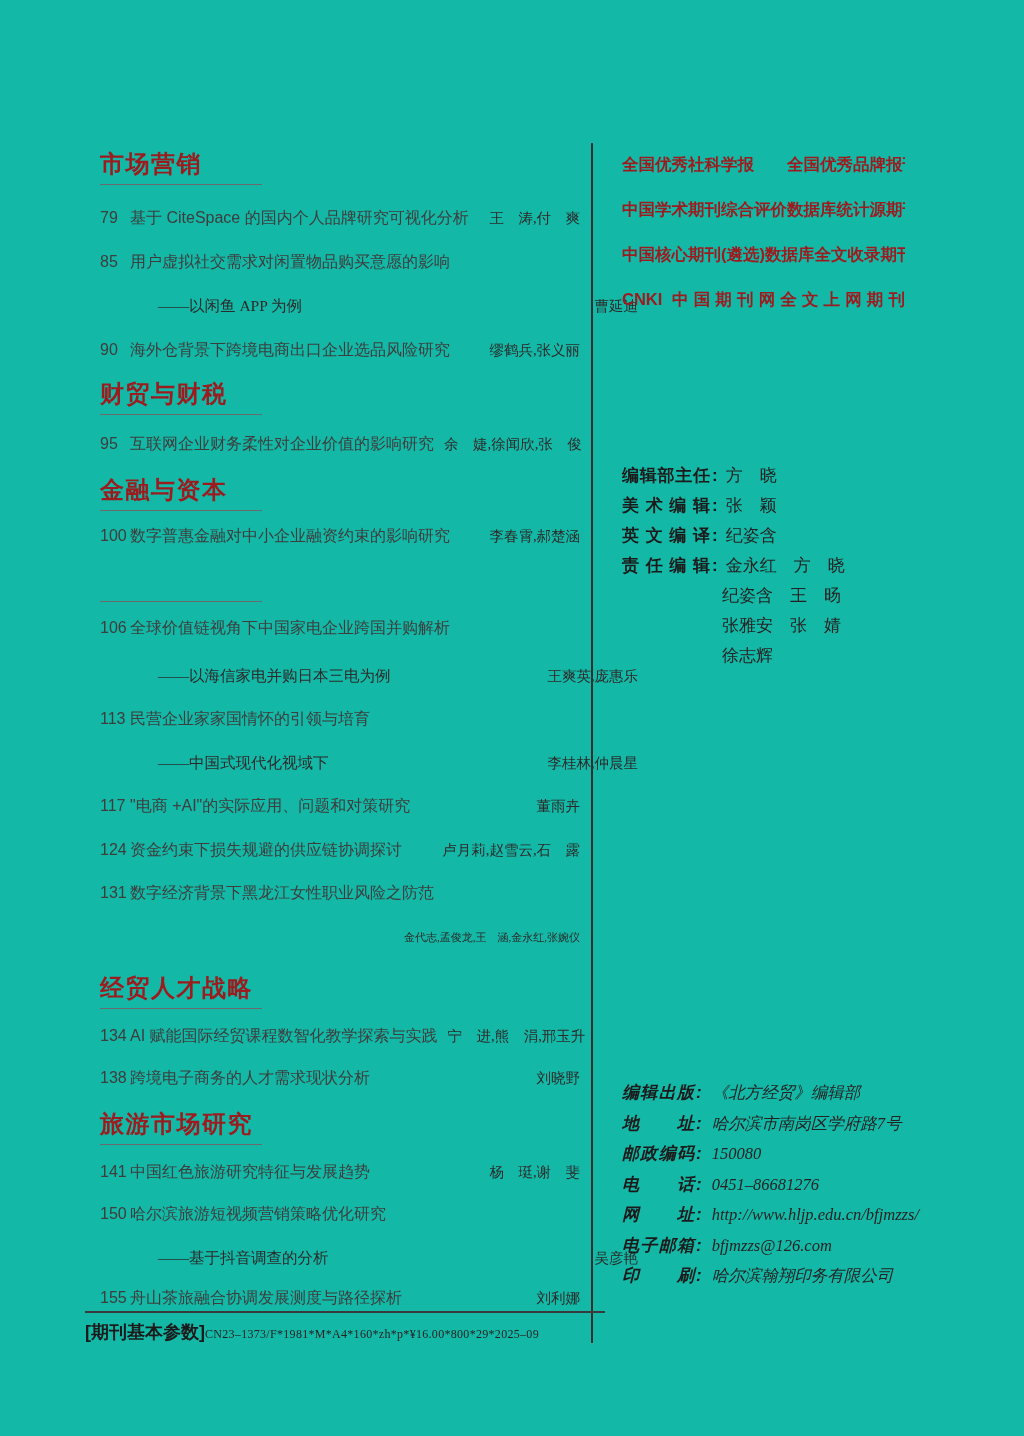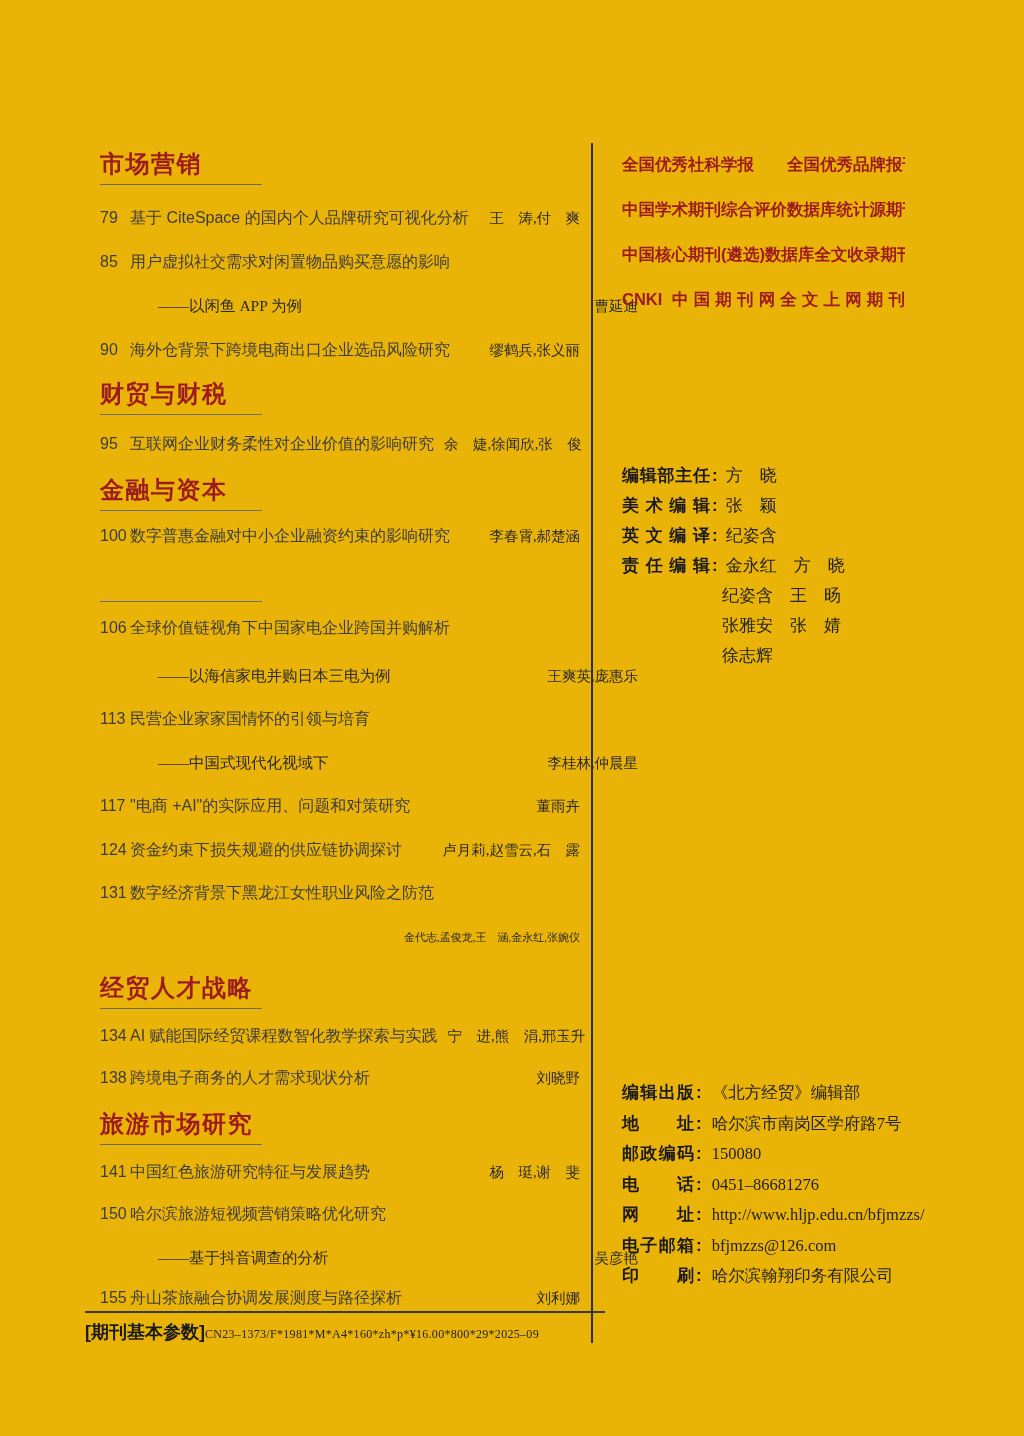--- a/index.html
+++ b/index.html
@@ -1,21 +1,21 @@
 <!DOCTYPE html>
 <html><head>
 <meta charset="utf-8">
 <style>
   html,body{margin:0;padding:0;}
   body{
     width:1024px;height:1436px;position:relative;background:#fbfbf9;
     font-family:"Liberation Sans",sans-serif;
     -webkit-font-smoothing:antialiased;
   }
-  .page{position:absolute;inset:0;background:#eab308;overflow:hidden;}
+  .page{position:absolute;inset:0;background:#14b8a6;overflow:hidden;}
 
   
   .col-left{position:absolute;left:100px;top:0;width:480px;height:1436px;}
   .lrow{position:absolute;left:0;width:480px;}
   .sec-title{
     font-size:24px;font-weight:bold;color:#9c1b1e;
     letter-spacing:1.5px;line-height:28px;white-space:nowrap;
   }
   .sec-line{position:absolute;left:0;width:162px;height:0;border-top:1.5px solid #6b6b6b;}
   .entry{display:flex;align-items:center;height:24px;line-height:22px;}
@@ -42,21 +42,21 @@
   }
   .staff{position:absolute;top:461px;left:0;width:283px;}
   .srow{display:flex;height:30px;line-height:30px;font-size:17px;white-space:nowrap;}
   .slabel{width:88px;flex:none;font-weight:bold;color:#1a1a1a;
     text-align:justify;text-align-last:justify;}
   .scolon{font-weight:bold;color:#1a1a1a;padding:0 8px 0 2px;}
   .sval{font-family:"Liberation Serif",serif;color:#222;}
   .sextra{padding-left:100px;}
 
   .pub{position:absolute;top:1078px;left:0;width:300px;}
-  .prow{display:flex;height:30.5px;line-height:30.5px;font-size:17px;white-space:nowrap;}
+  .prow{display:flex;height:30.5px;line-height:30.5px;font-size:17px;white-space:nowrap;font-style:italic;}
   .plabel{width:72px;flex:none;font-weight:bold;color:#1a1a1a;
     text-align:justify;text-align-last:justify;}
   .pcolon{font-weight:bold;color:#1a1a1a;padding:0 10px 0 2px;}
   .pval{font-family:"Liberation Serif",serif;color:#222;font-size:16.5px;}
 
   
   .bottom-line{position:absolute;left:85px;top:1311px;width:520px;height:0;border-top:2.5px solid #3a3a3a;}
   .params{position:absolute;left:85px;top:1320px;height:24px;line-height:24px;white-space:nowrap;}
   .params-label{font-weight:bold;font-size:18px;color:#1a1a1a;}
   .params-value{font-family:"Liberation Serif",serif;font-size:12px;color:#222;letter-spacing:0.3px;}

